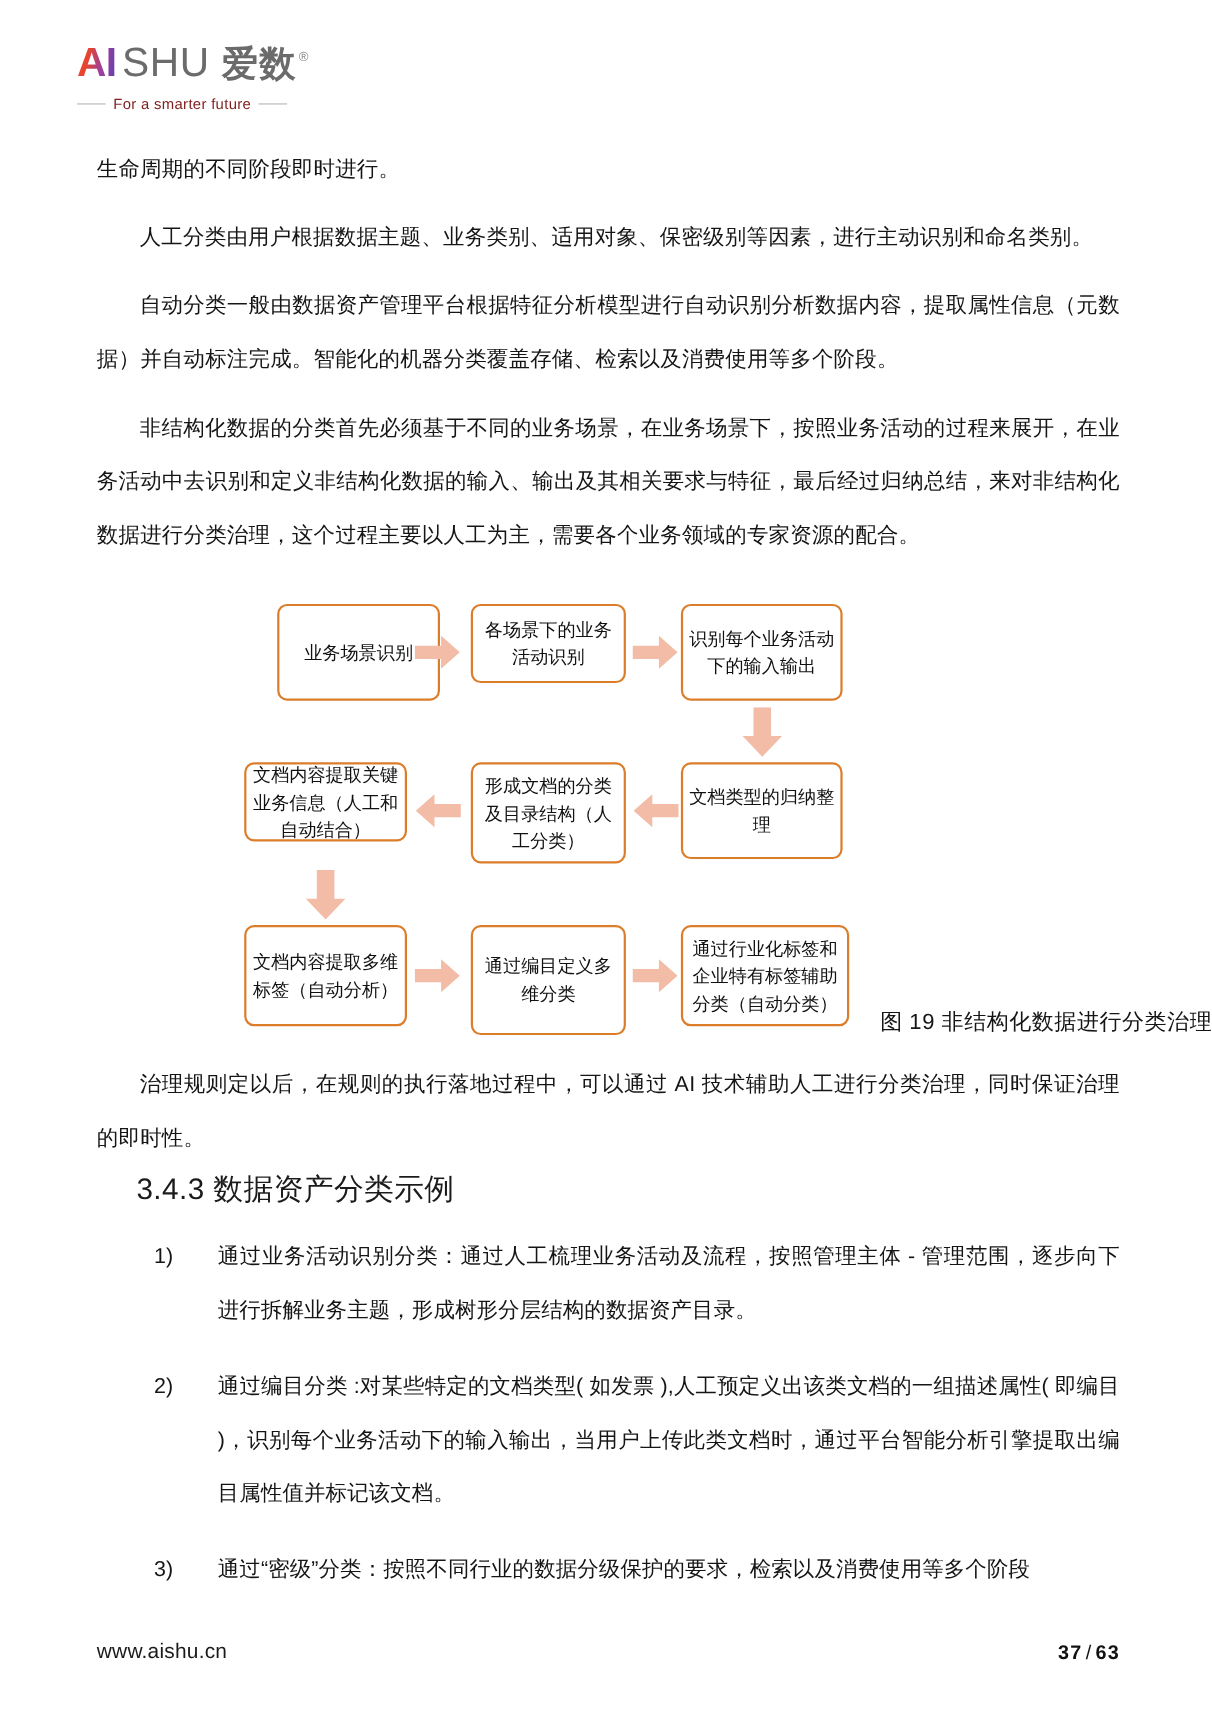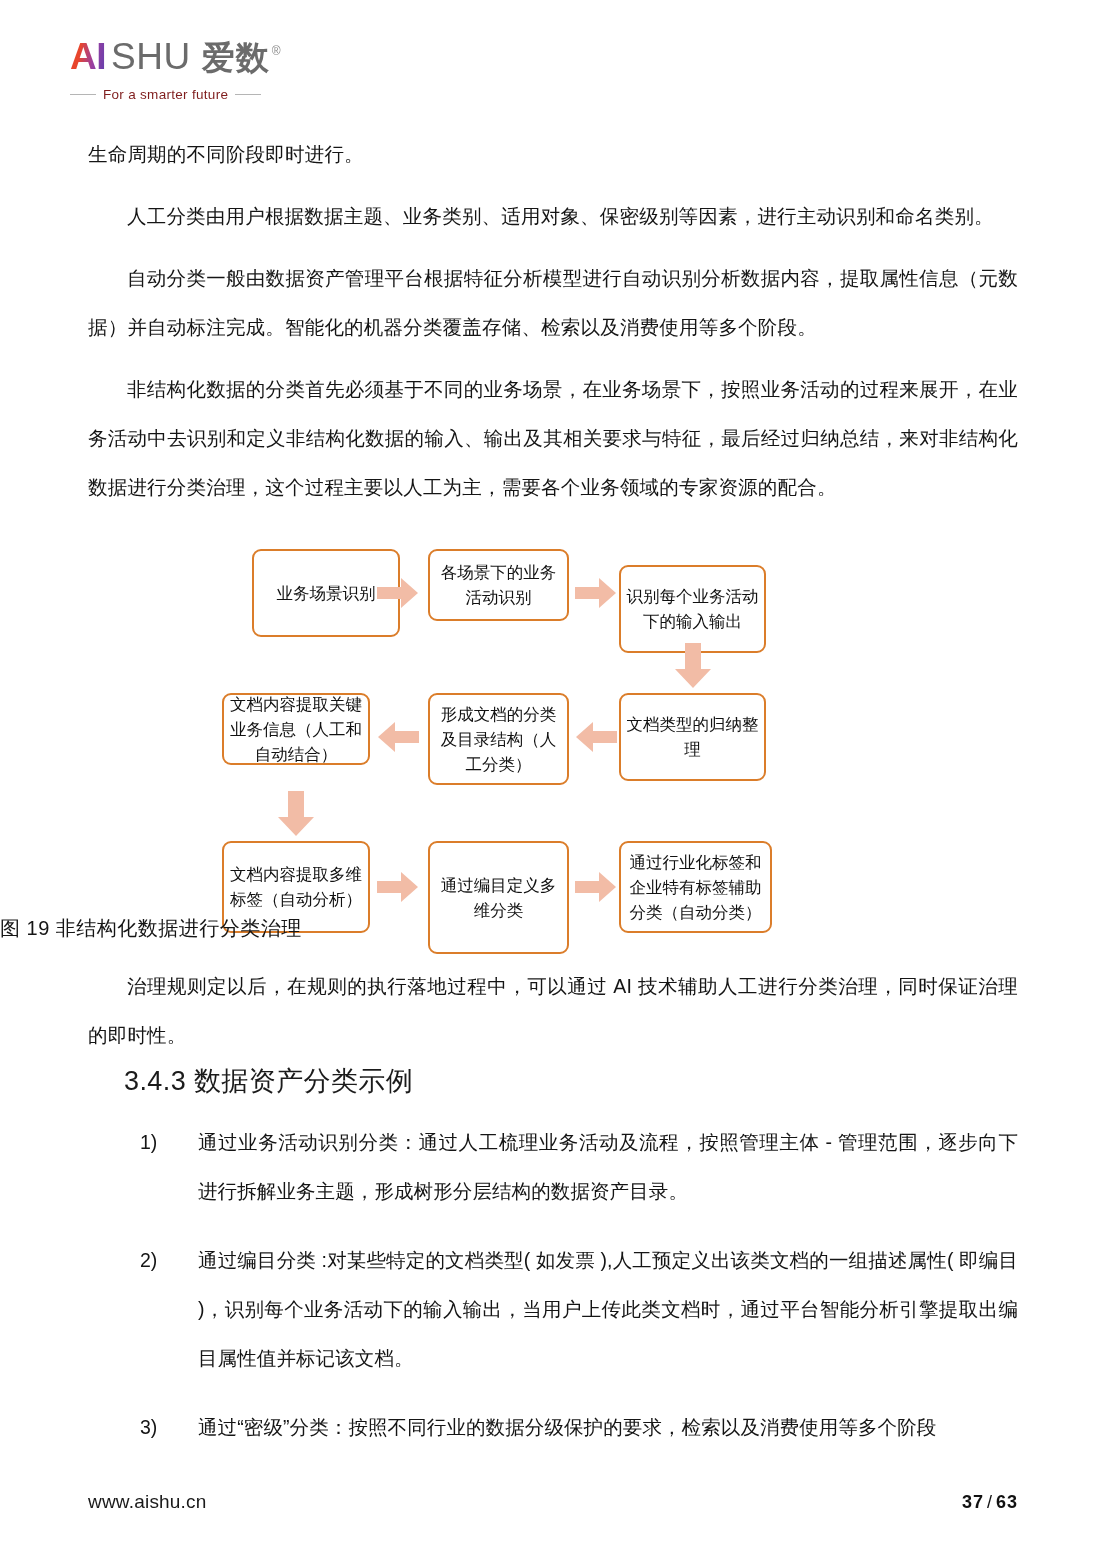--- a/index.html
+++ b/index.html
@@ -131,21 +131,21 @@
   .arrow-r, .arrow-l, .arrow-d {
     position: absolute;
   }
   .arrow-r svg, .arrow-l svg, .arrow-d svg { display: block; }
 
   .fig-caption {
     position: absolute;
     left: 0;
     top: 915px;
     width: 1102px;
-    text-align: left;
+    text-align: right;
     font-size: 20px;
     color: #151515;
     letter-spacing: 0.5px;
   }
 
   
   .sec-heading {
     position: absolute;
     left: 124px;
     top: 1063px;
@@ -246,21 +246,21 @@
     </div>
 
     <div class="fbox" style="left:206px; top:4px; width:141px; height:72px;">各场景下的业务活动识别</div>
 
     <div class="arrow-r" style="left:353px; top:32px;">
       <svg width="42" height="32" viewBox="0 0 42 32">
           <path d="M0 10 L24 10 L24 1 L41 16 L24 31 L24 22 L0 22 Z" fill="#F2BCA6"></path>
         </svg>
     </div>
 
-    <div class="fbox" style="left:397px; top:20px; width:147px; height:88px;">识别每个业务活动下的输入输出</div>
+    <div class="fbox" style="left:397px; top:4px; width:147px; height:88px;">识别每个业务活动下的输入输出</div>
 
     <div class="arrow-d" style="left:452px; top:98px;">
       <svg width="38" height="46" viewBox="0 0 38 46">
           <path d="M11 0 L27 0 L27 26 L37 26 L19 45 L1 26 L11 26 Z" fill="#F2BCA6"></path>
         </svg>
     </div>
 
     <div class="fbox" style="left:397px; top:148px; width:147px; height:88px;text-align:center;">文档类型的归纳整理</div>
 
     <div class="arrow-l" style="left:353px; top:176px;">
@@ -286,21 +286,21 @@
     </div>
 
     <div class="fbox" style="left:0px; top:296px; width:148px; height:92px;">文档内容提取多维标签（自动分析）</div>
 
     <div class="arrow-r" style="left:155px; top:326px;">
       <svg width="42" height="32" viewBox="0 0 42 32">
           <path d="M0 10 L24 10 L24 1 L41 16 L24 31 L24 22 L0 22 Z" fill="#F2BCA6"></path>
         </svg>
     </div>
 
-    <div class="fbox" style="left:206px; top:296px; width:141px; height:113px;">通过编目定义多维分类</div>
+    <div class="fbox" style="left:206px; top:296px; width:141px; height:100px;">通过编目定义多维分类</div>
 
     <div class="arrow-r" style="left:353px; top:326px;">
       <svg width="42" height="32" viewBox="0 0 42 32">
           <path d="M0 10 L24 10 L24 1 L41 16 L24 31 L24 22 L0 22 Z" fill="#F2BCA6"></path>
         </svg>
     </div>
 
     <div class="fbox" style="left:397px; top:296px; width:153px; height:92px;">通过行业化标签和企业特有标签辅助分类（自动分类）</div>
   </div>
 

